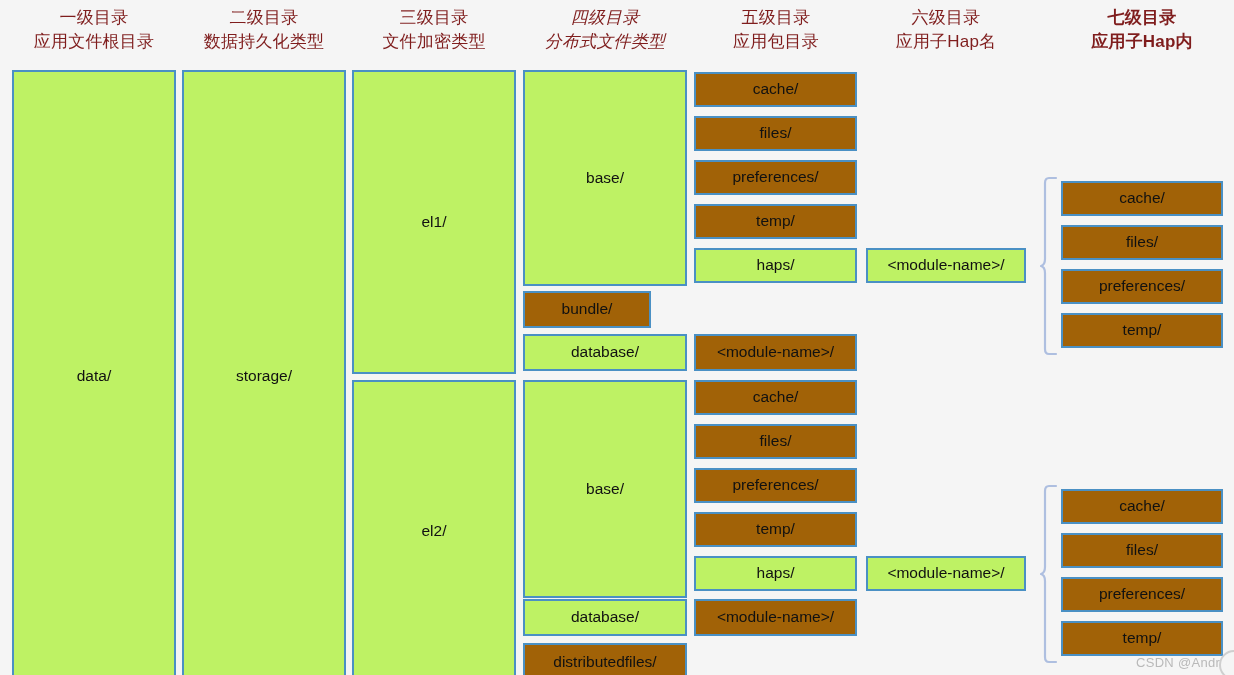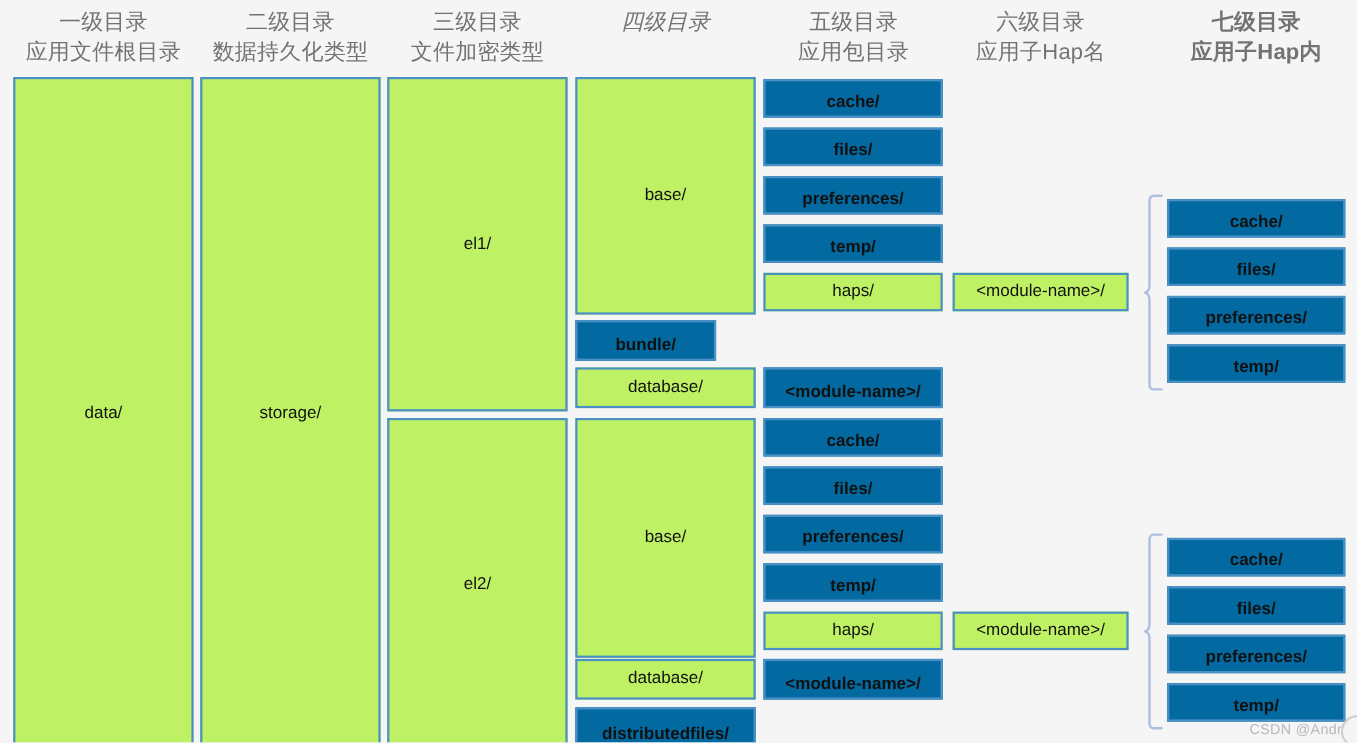--- a/index.html
+++ b/index.html
@@ -15,22 +15,22 @@
     width: 1234px;
     height: 675px;
     background: #f5f5f5;
     overflow: hidden;
   }
 
   
   .col-header {
     position: absolute;
     text-align: center;
-    color: #737373;
-    font-size: 20px;
+    color: #7f1d1d;
+    font-size: 17px;
     line-height: 1.42;
     letter-spacing: 0.2px;
     white-space: nowrap;
   }
   .col-header .l1 { display: block; }
   .col-header .l2 { display: block; }
 
   
   .box {
     position: absolute;
@@ -43,23 +43,22 @@
     color: #111;
     font-size: 15.5px;
     line-height: 1.2;
     padding: 2px 4px;
   }
   .box.blue {
     background: #bef264;
     font-weight: 400;
   }
   .box.green {
-    background: #0369a1;
-    font-weight: 700;
-    align-items: flex-end;
+    background: #a16207;
+    font-weight: 400;
   }
   .box .txt { display: block; }
 
   
   .brace {
     position: absolute;
     pointer-events: none;
   }
   .brace svg { display: block; }
 
@@ -92,20 +91,21 @@
   <div class="col-header" style="left:352px; top:6px; width:164px;">
     <span class="l1">三级目录</span>
     <span class="l2">文件加密类型</span>
   </div>
   <div class="col-header" style="left:182px; top:6px; width:164px;">
     <span class="l1">二级目录</span>
     <span class="l2">数据持久化类型</span>
   </div>
   <div class="col-header" style="left:523px; top:6px; width:164px;font-style:italic;">
     <span class="l1">四级目录</span>
+    <span class="l2">分布式文件类型</span>
   </div>
   <div class="col-header" style="left:694px; top:6px; width:164px;">
     <span class="l1">五级目录</span>
     <span class="l2">应用包目录</span>
   </div>
   <div class="col-header" style="left:864px; top:6px; width:164px;">
     <span class="l1">六级目录</span>
     <span class="l2">应用子Hap名</span>
   </div>
   <div class="col-header" style="left:1060px; top:6px; width:164px;font-weight:bold;">

